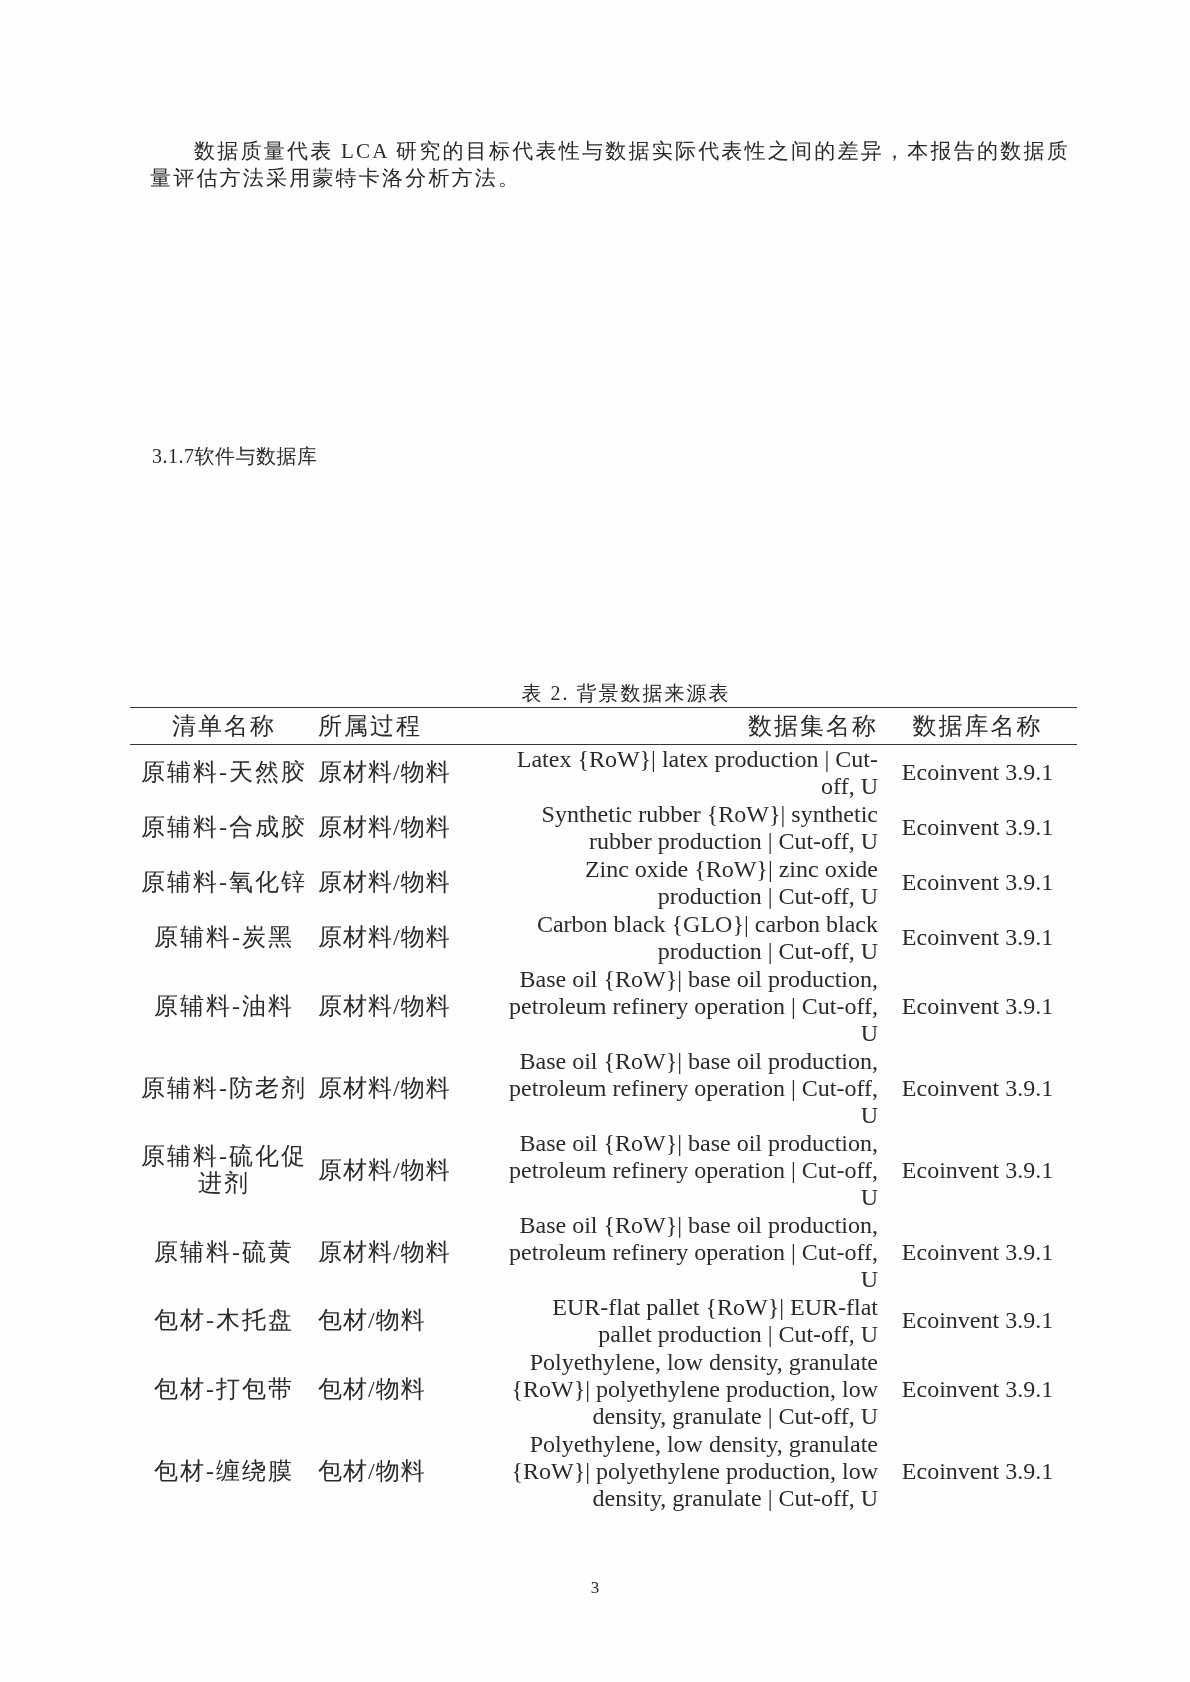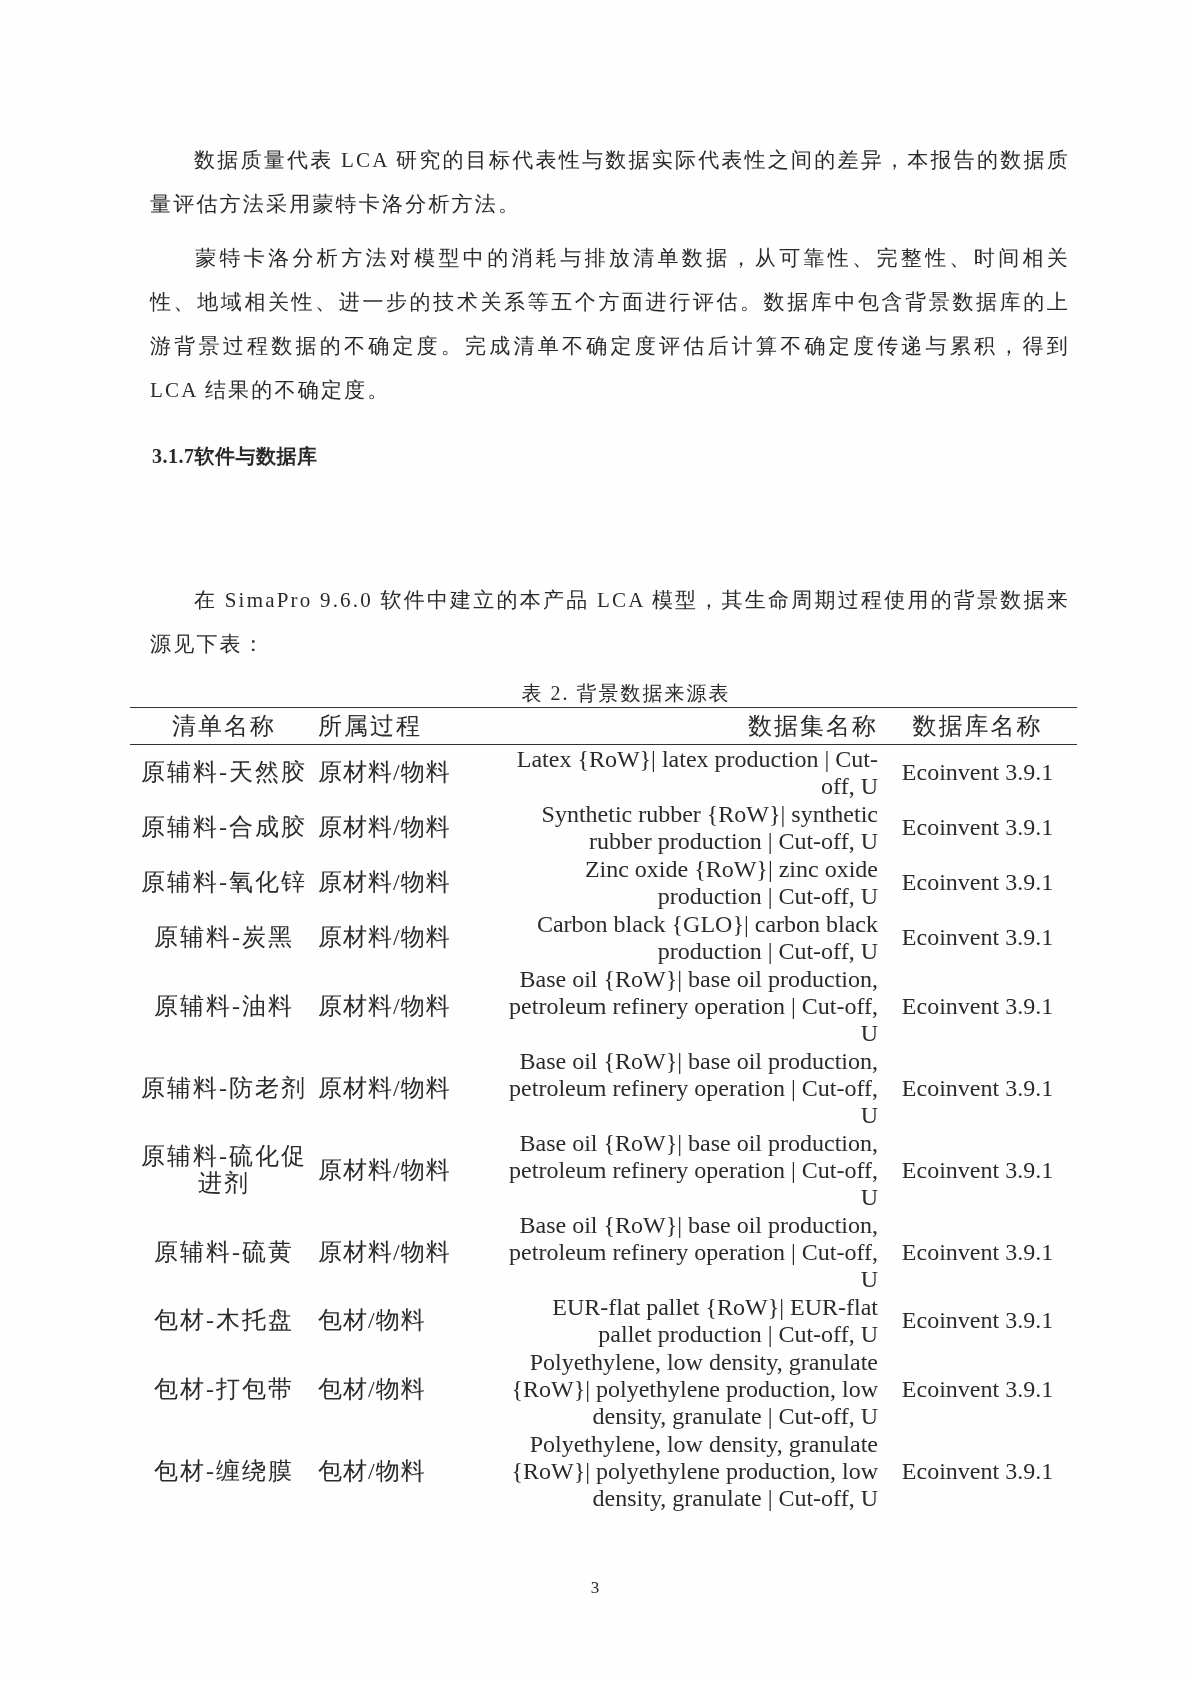--- a/index.html
+++ b/index.html
@@ -19,34 +19,34 @@
       position: absolute;
       left: 0; top: 0;
       width: 1190px;
       height: 1682px;
     }
     .para {
       position: absolute;
       left: 150px;
       width: 920px;
       font-size: 21px;
-      line-height: 44px;
+      line-height: 27px;
       letter-spacing: 2.2px;
       text-align: justify;
       margin: 0;
     }
     .para .indent { display: inline-block; width: 44px; }
     #p1 { top: 138px; }
     #p2 { top: 236px; }
     #heading {
       position: absolute;
       left: 152px;
       top: 443px;
       font-size: 20px;
-      font-weight: bold;
+      font-weight: normal;
       letter-spacing: 0.5px;
       margin: 0;
     }
     #p3 { top: 483px; }
     #p4 { top: 578px; }
 
     .caption {
       position: absolute;
       left: 6px;
       width: 1190px;
@@ -99,26 +99,24 @@
       font-size: 17px;
     }
   </style>
 </head>
 <body>
 
 <div class="page">
 
   <p class="para" id="p1"><span class="indent"></span><span>数据质量代表 LCA 研究的目标代表性与数据实际代表性之间的差异，本报告的数据质量评估方法采用蒙特卡洛分析方法。</span></p>
 
-  <p class="para" id="p2"><span class="indent"></span><span>蒙特卡洛分析方法对模型中的消耗与排放清单数据，从可靠性、完整性、时间相关性、地域相关性、进一步的技术关系等五个方面进行评估。数据库中包含背景数据库的上游背景过程数据的不确定度。完成清单不确定度评估后计算不确定度传递与累积，得到 LCA 结果的不确定度。</span></p>
 
   <h3 id="heading">3.1.7软件与数据库</h3>
 
 
-  <p class="para" id="p4"><span class="indent"></span><span>在 SimaPro 9.6.0 软件中建立的本产品 LCA 模型，其生命周期过程使用的背景数据来源见下表：</span></p>
 
   <div class="caption">表 2. 背景数据来源表</div>
 
   <table class="src">
     <colgroup>
       <col class="c1">
         <col class="c2">
         <col class="c3">
         <col class="c4">
     </colgroup>

